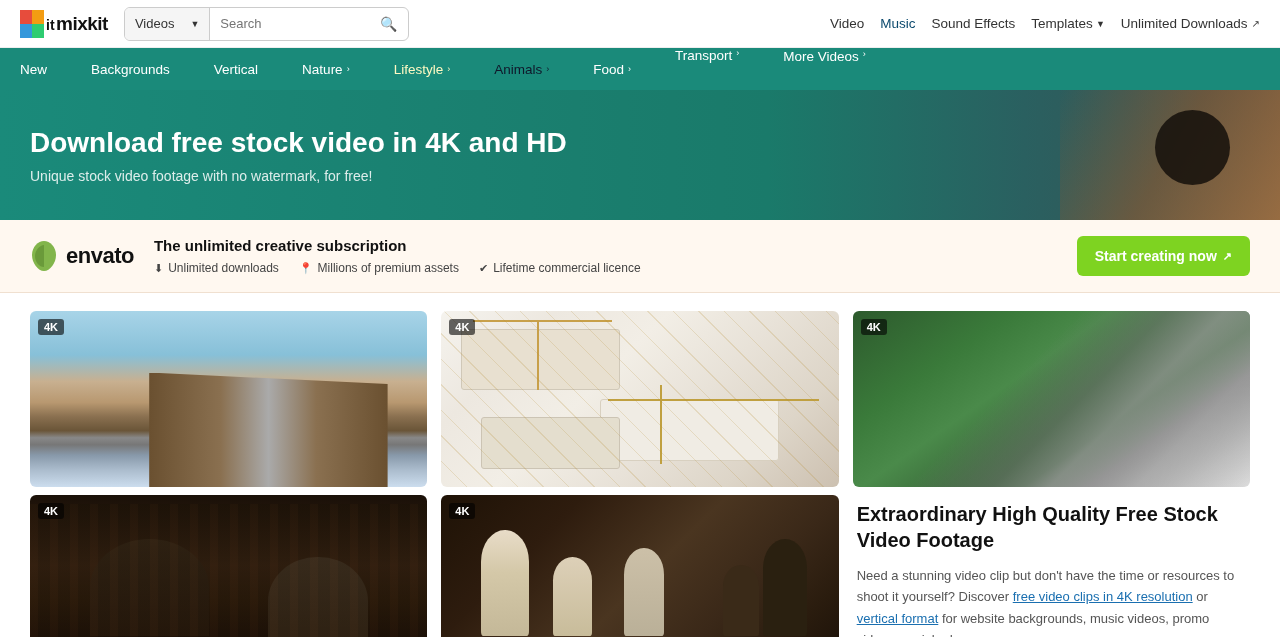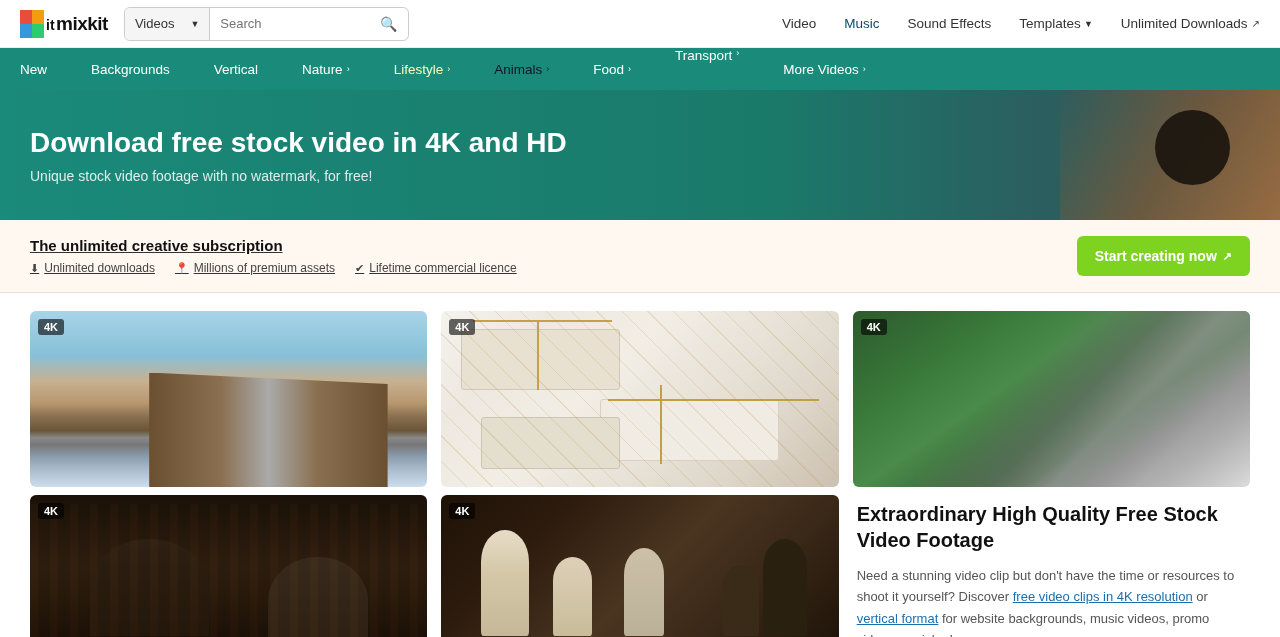--- a/index.html
+++ b/index.html
@@ -25,21 +25,21 @@
     <button style="background:#f5f5f5;border:none;border-right:1px solid #ccc;padding:0 10px;height:100%;cursor:pointer;font-size:13px;display:flex;align-items:center;gap:16px;color:#333;">
       <span>Videos</span>
       <span style="font-size:9px;">▼</span>
     </button>
     <input type="text" style="border: none; outline: none; padding: 0px 10px; font-size: 13px; width: 160px; color: rgb(153, 153, 153);" placeholder="Search">
     <button style="background:none;border:none;padding:0 10px;cursor:pointer;color:#666;display:flex;align-items:center;">
       <span style="font-size:14px;">🔍</span>
     </button>
   </div>
 
-  <nav style="margin-left:auto;display:flex;align-items:center;gap:28px;">
+  <nav style="margin-left:auto;display:flex;align-items:center;gap:16px;">
     <a href="#" style="text-decoration:none;color:#333;font-size:13.5px;">Video</a>
     <a href="#" style="text-decoration:none;color:#0c4a6e;font-size:13.5px;">Music</a>
     <a href="#" style="text-decoration:none;color:#333;font-size:13.5px;">Sound Effects</a>
     <a href="#" style="text-decoration:none;color:#333;font-size:13.5px;display:flex;align-items:center;gap:3px;">
       <span>Templates</span>
       <span style="font-size:9px;">▼</span>
     </a>
     <a href="#" style="text-decoration:none;color:#333;font-size:13.5px;display:flex;align-items:center;gap:4px;">
       <span>Unlimited Downloads</span>
       <span style="font-size:10px;">↗</span>
@@ -49,37 +49,44 @@
 
 <nav style="background:#1a8a7a;display:flex;align-items:center;padding:13px 20px;height:42px;gap:16px;">
   <a href="#" style="color:#fff;text-decoration:none;font-size:13.5px;padding:0 14px 0 0;height:42px;display:flex;align-items:center;">New</a>
   <a href="#" style="color:#fff;text-decoration:none;font-size:13.5px;padding:0 14px;height:42px;display:flex;align-items:center;">Backgrounds</a>
   <a href="#" style="color:#fff;text-decoration:none;font-size:13.5px;padding:0 14px;height:42px;display:flex;align-items:center;">Vertical</a>
   <a href="#" style="color:#fff;text-decoration:none;font-size:13.5px;padding:0 14px;height:42px;display:flex;align-items:center;gap:4px;">Nature <span style="font-size:9px;">›</span></a>
   <a href="#" style="color:#fef9c3;text-decoration:none;font-size:13.5px;padding:0 14px;height:42px;display:flex;align-items:center;gap:4px;">Lifestyle <span style="font-size:9px;">›</span></a>
   <a href="#" style="color:#0f172a;text-decoration:none;font-size:13.5px;padding:0 14px;height:42px;display:flex;align-items:center;gap:4px;">Animals <span style="font-size:9px;">›</span></a>
   <a href="#" style="color:#fff;text-decoration:none;font-size:13.5px;padding:0 14px;height:42px;display:flex;align-items:center;gap:4px;">Food <span style="font-size:9px;">›</span></a>
   <a href="#" style="color:#fff;text-decoration:none;font-size:13.5px;padding:0 14px;height:42px;display:flex;align-items:flex-start;gap:4px;">Transport <span style="font-size:9px;">›</span></a>
-  <a href="#" style="color:#fff;text-decoration:none;font-size:13.5px;padding:0 14px;height:40px;display:flex;align-items:center;gap:4px;">More Videos <span style="font-size:9px;">›</span></a>
+  <a href="#" style="color:#fff;text-decoration:none;font-size:13.5px;padding:0 14px;height:40px;display:flex;gap:4px;">More Videos <span style="font-size:9px;">›</span></a>
 </nav>
 
 <section style="background:linear-gradient(90deg,#1a8a7a 0%,#1a7a6a 60%,#2a6060 80%,#3a5050 100%);height:130px;display:flex;align-items:center;padding:0 30px;position:relative;overflow:hidden;">
   <div>
     <h1 style="color:#fff;font-size:28px;font-weight:700;line-height:1.2;">Download free stock video in 4K and HD</h1>
     <p style="color:rgba(255,255,255,0.85);font-size:14px;margin-top:8px;">Unique stock video footage with no watermark, for free!</p>
   </div>
 
   <div style="position:absolute;right:0;top:0;width:220px;height:130px;overflow:hidden;">
     <div style="position:absolute;right:0;top:0;width:220px;height:130px;background:linear-gradient(120deg,transparent 0%,rgba(160,90,40,0.5) 50%,rgba(190,120,60,0.7) 100%);"></div>
     <div style="position:absolute;right:50px;top:20px;width:75px;height:75px;border-radius:50%;background:rgba(20,15,10,0.85);"></div>
   </div>
 </section>
 
 <section style="background:#fff8f0;display:flex;align-items:center;padding:16px 30px;gap:20px;border-bottom:1px solid #f0e0d0;">
-  <div style="flex:1;text-decoration:underline;">
+  <div style="display:flex;align-items:center;gap:8px;flex-shrink:0;">
+    <svg width="28" height="34" viewBox="0 0 28 34">
+      <path d="M14 2 C8 2 2 8 2 16 C2 24 8 32 14 32 C20 32 26 24 26 16 C26 8 20 2 14 2 Z" fill="#82b54b"></path>
+      <path d="M14 6 C10 6 5 11 5 17 C5 23 9 28 14 28 L14 6 Z" fill="#6a9a3a"></path>
+    </svg>
+    <span style="font-size:22px;font-weight:700;color:#111;letter-spacing:-0.5px;">envato</span>
+  </div>
+  <div style="flex:1;">
     <h3 style="font-size:15px;font-weight:600;color:#111;margin-bottom:7px;">The unlimited creative subscription</h3>
     <div style="display:flex;gap:20px;">
       <div style="display:flex;align-items:center;gap:5px;font-size:12px;color:#444;">
         <span style="font-size:11px;">⬇</span>
         <span>Unlimited downloads</span>
       </div>
       <div style="display:flex;align-items:center;gap:5px;font-size:12px;color:#444;">
         <span style="font-size:11px;">📍</span>
         <span>Millions of premium assets</span>
       </div>

